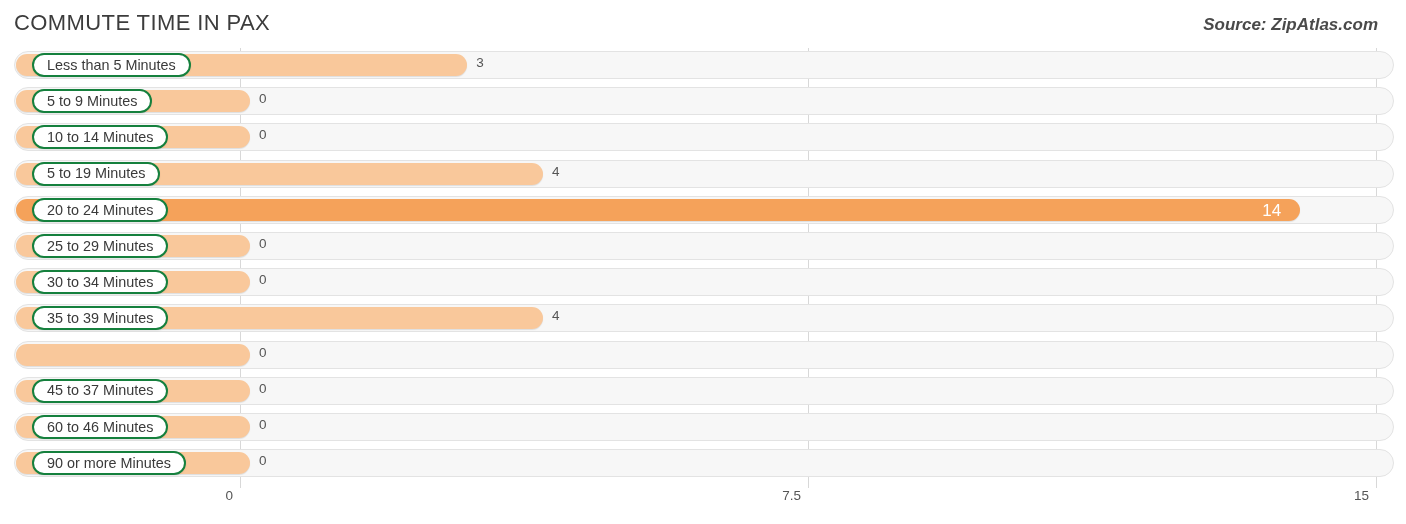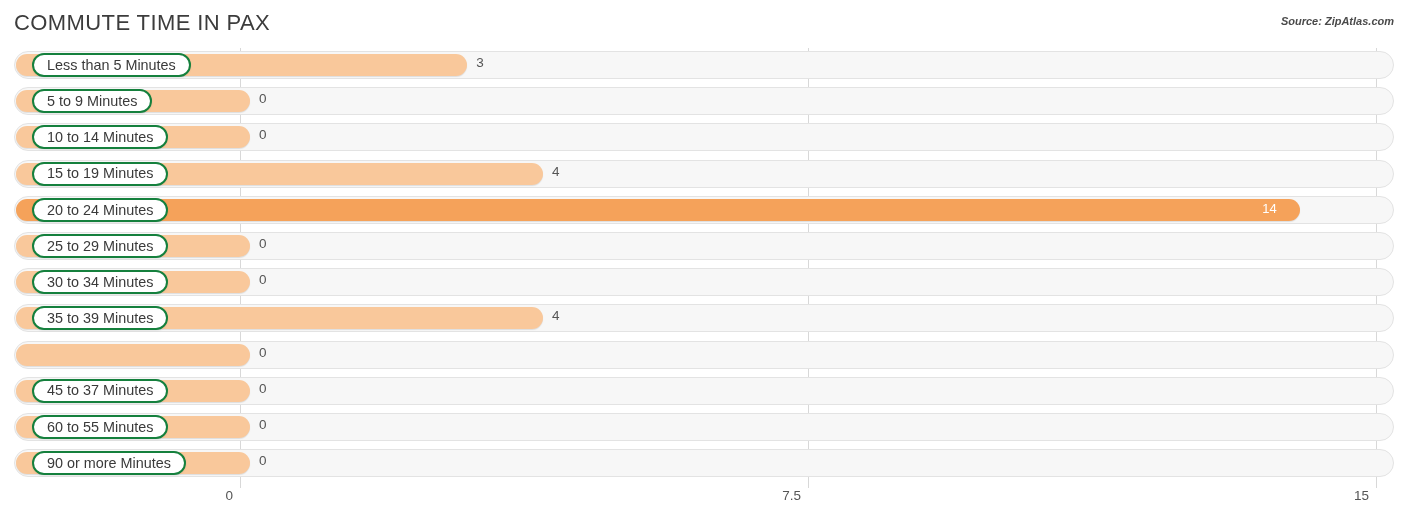--- a/index.html
+++ b/index.html
@@ -28,23 +28,23 @@
     left: 14px;
     top: 10px;
     font-size: 22px;
     letter-spacing: 0.4px;
     color: #3c3c3c;
     font-weight: 400;
     white-space: nowrap;
   }
   .chart-source {
     position: absolute;
-    right: 12px;
+    right: 28px;
     top: 15px;
-    font-size: 11px;
+    font-size: 17px;
     font-style: italic;
     font-weight: bold;
     color: #4a4a4a;
     white-space: nowrap;
   }
 
   
   .plot {
     position: absolute;
     left: 0;
@@ -132,21 +132,21 @@
     position: absolute;
     top: 8px;
     font-size: 13.5px;
     color: #555555;
     line-height: 1;
     white-space: nowrap;
   }
   .value-in {
     position: absolute;
     top: 9px;
-    font-size: 13px;
+    font-size: 17px;
     color: #ffffff;
     line-height: 1;
     white-space: nowrap;
   }
 
   
   .axis {
     position: absolute;
     left: 0;
     top: 488px;
@@ -198,21 +198,21 @@
           <div class="bar" style="width: 234px;"></div>
           <div class="label-pill">
             <span class="pill-text">10 to 14 Minutes</span>
           </div>
           <div class="value-out" style="left: 259px;">0</div>
         </div>
         <div class="row">
           <div class="track"></div>
           <div class="bar" style="width: 526.933px;"></div>
           <div class="label-pill">
-            <span class="pill-text">15 to 19 Minutes</span>
+            <span class="pill-text">5 to 19 Minutes</span>
           </div>
           <div class="value-out" style="left: 551.933px;">4</div>
         </div>
         <div class="row">
           <div class="track"></div>
           <div class="bar highlight" style="width: 1284.27px;"></div>
           <div class="label-pill">
             <span class="pill-text">20 to 24 Minutes</span>
           </div>
           <div class="value-in" style="left: 1262.27px;">14</div>
@@ -251,21 +251,21 @@
           <div class="bar" style="width: 234px;"></div>
           <div class="label-pill">
             <span class="pill-text">45 to 37 Minutes</span>
           </div>
           <div class="value-out" style="left: 259px;">0</div>
         </div>
         <div class="row">
           <div class="track"></div>
           <div class="bar" style="width: 234px;"></div>
           <div class="label-pill">
-            <span class="pill-text">60 to 55 Minutes</span>
+            <span class="pill-text">60 to 46 Minutes</span>
           </div>
           <div class="value-out" style="left: 259px;">0</div>
         </div>
         <div class="row">
           <div class="track"></div>
           <div class="bar" style="width: 234px;"></div>
           <div class="label-pill">
             <span class="pill-text">90 or more Minutes</span>
           </div>
           <div class="value-out" style="left: 259px;">0</div>

